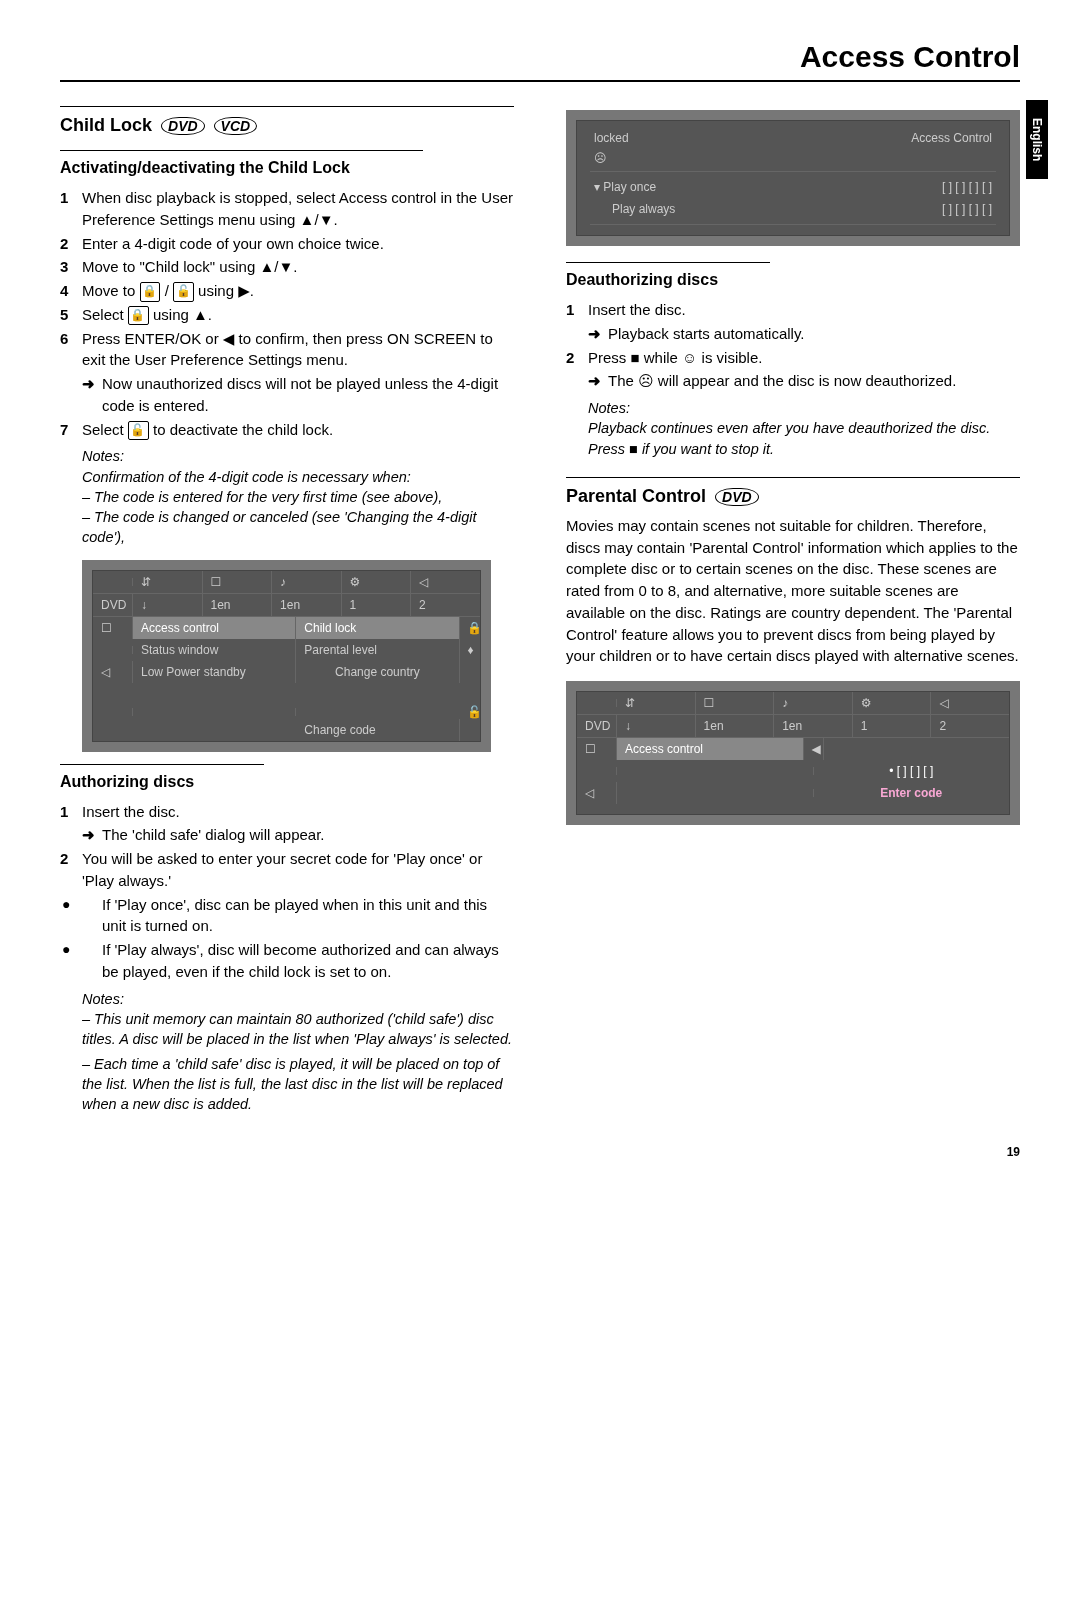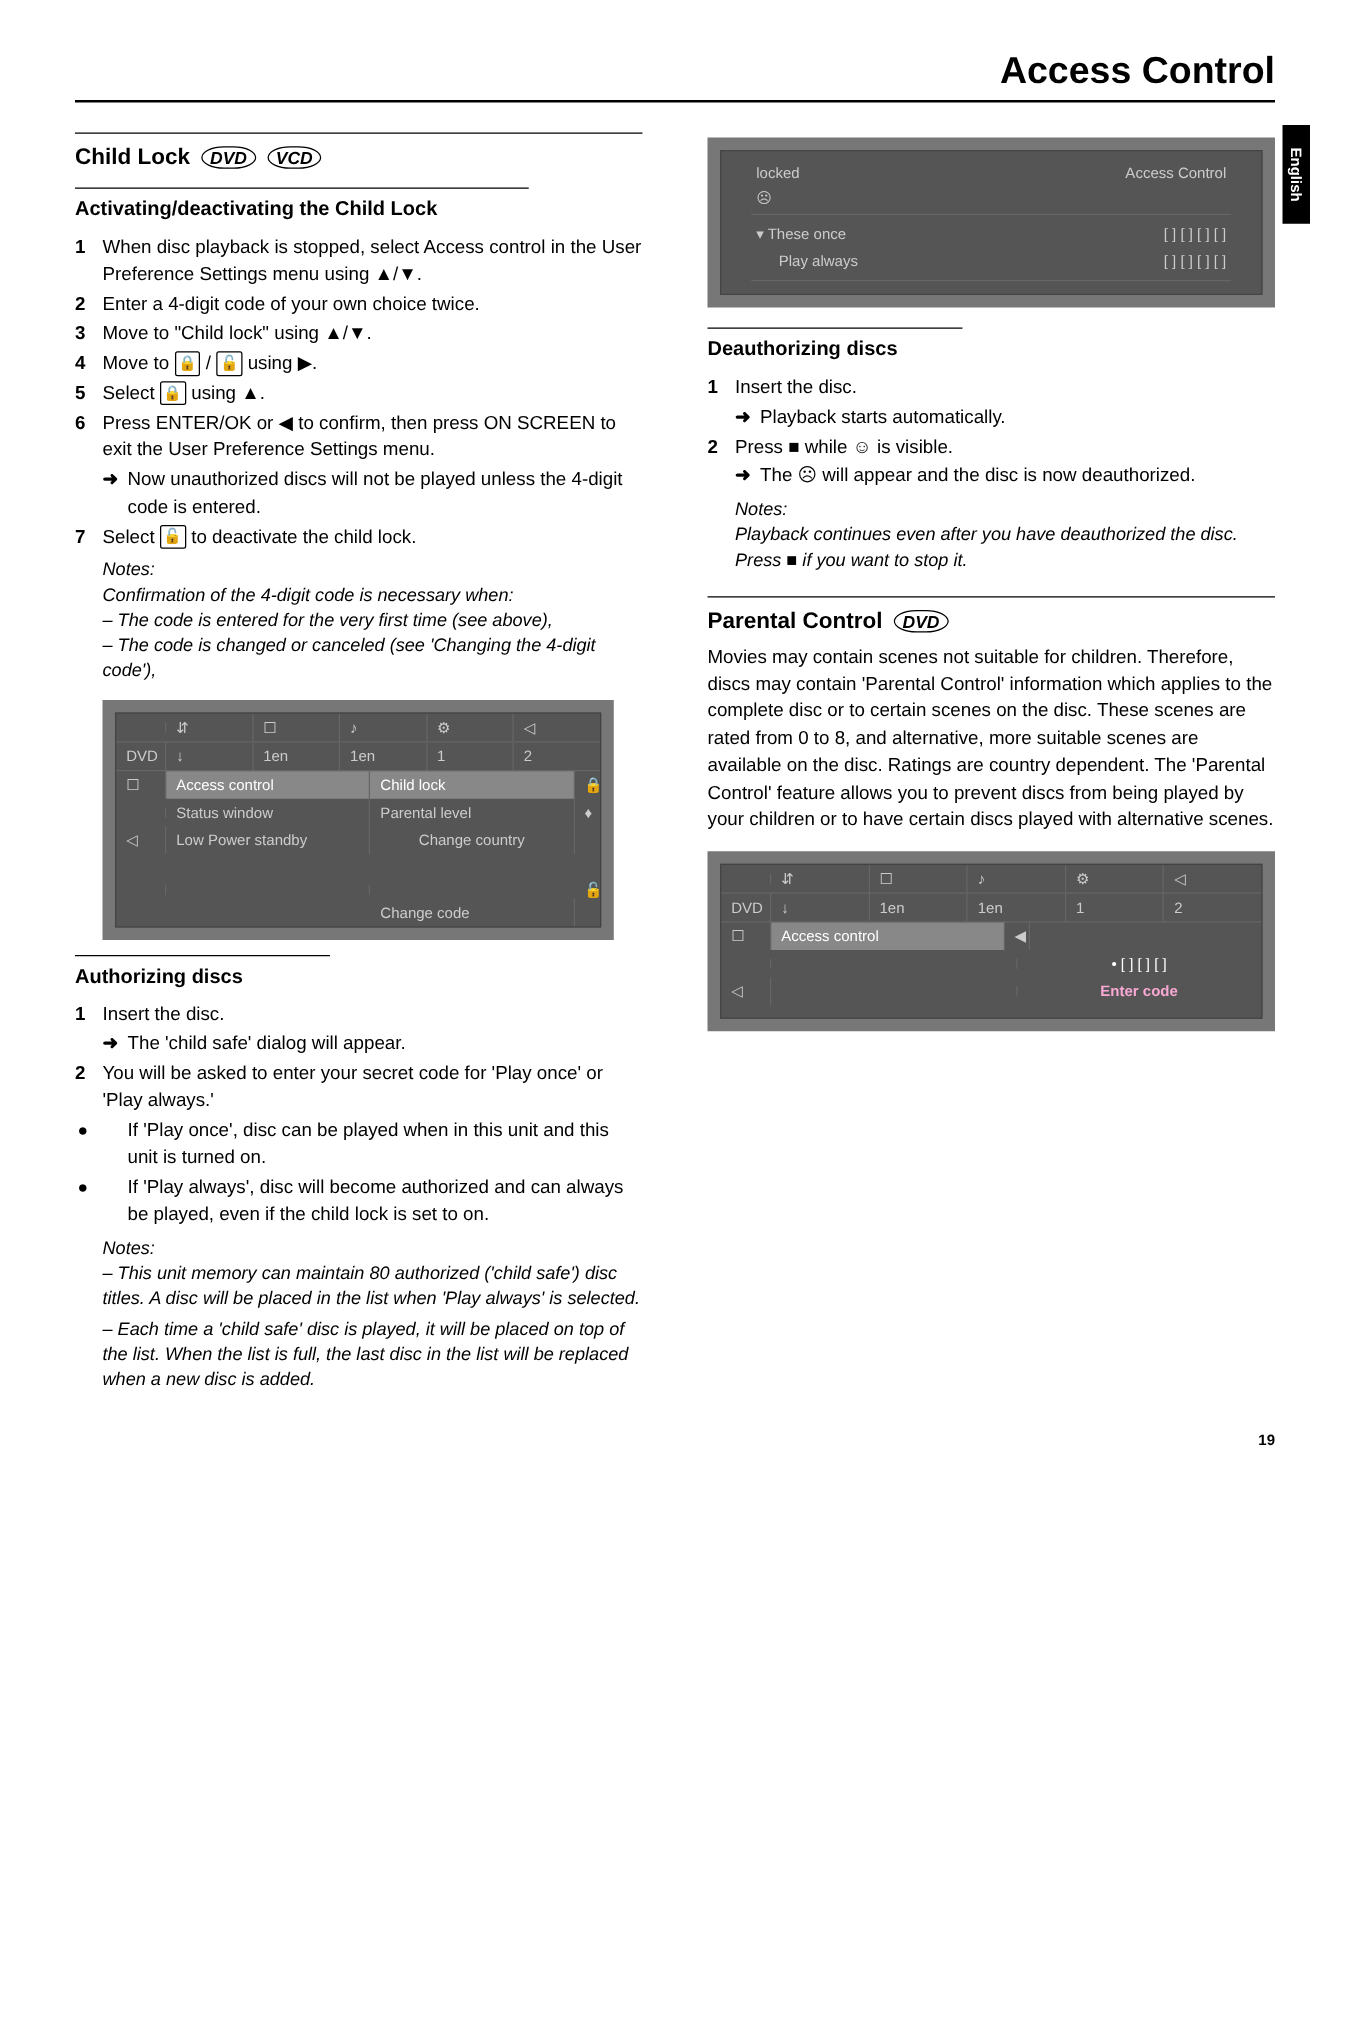--- a/index.html
+++ b/index.html
@@ -131,31 +131,31 @@
     <div class="notes">
       <div>Notes:</div>
       <div>– This unit memory can maintain 80 authorized ('child safe') disc titles. A disc will be placed in the list when 'Play always' is selected.</div>
       <div style="margin-top:4px;">– Each time a 'child safe' disc is played, it will be placed on top of the list. When the list is full, the last disc in the list will be replaced when a new disc is added.</div>
     </div>
   </div>
 
   <div class="col">
 
     <div class="osd2" style="margin-top:10px;">
-      <div class="osd-inner" style="padding:6px 14px;">
+      <div class="osd-inner" style="padding:6px 3px;">
         <div class="osd-row" style="padding:4px 14px; justify-content:space-between;">
           <span>locked</span>
           <span>Access Control</span>
         </div>
         <div class="osd-row" style="padding:2px 14px;">
             <span>☹</span>
           </div>
         <div style="border-top:1px solid #666; margin:4px 10px;"></div>
         <div class="osd-row" style="padding:4px 14px; display:flex; justify-content:space-between;">
-          <span>▾  These once</span>
+          <span>▾  Play once</span>
           <span>[ ]  [ ]  [ ]  [ ]</span>
         </div>
         <div class="osd-row" style="padding:4px 14px 4px 32px; display:flex; justify-content:space-between;">
           <span>Play always</span>
           <span>[ ]  [ ]  [ ]  [ ]</span>
         </div>
         <div style="border-top:1px solid #666; margin:4px 10px;"></div>
       </div>
     </div>
 

